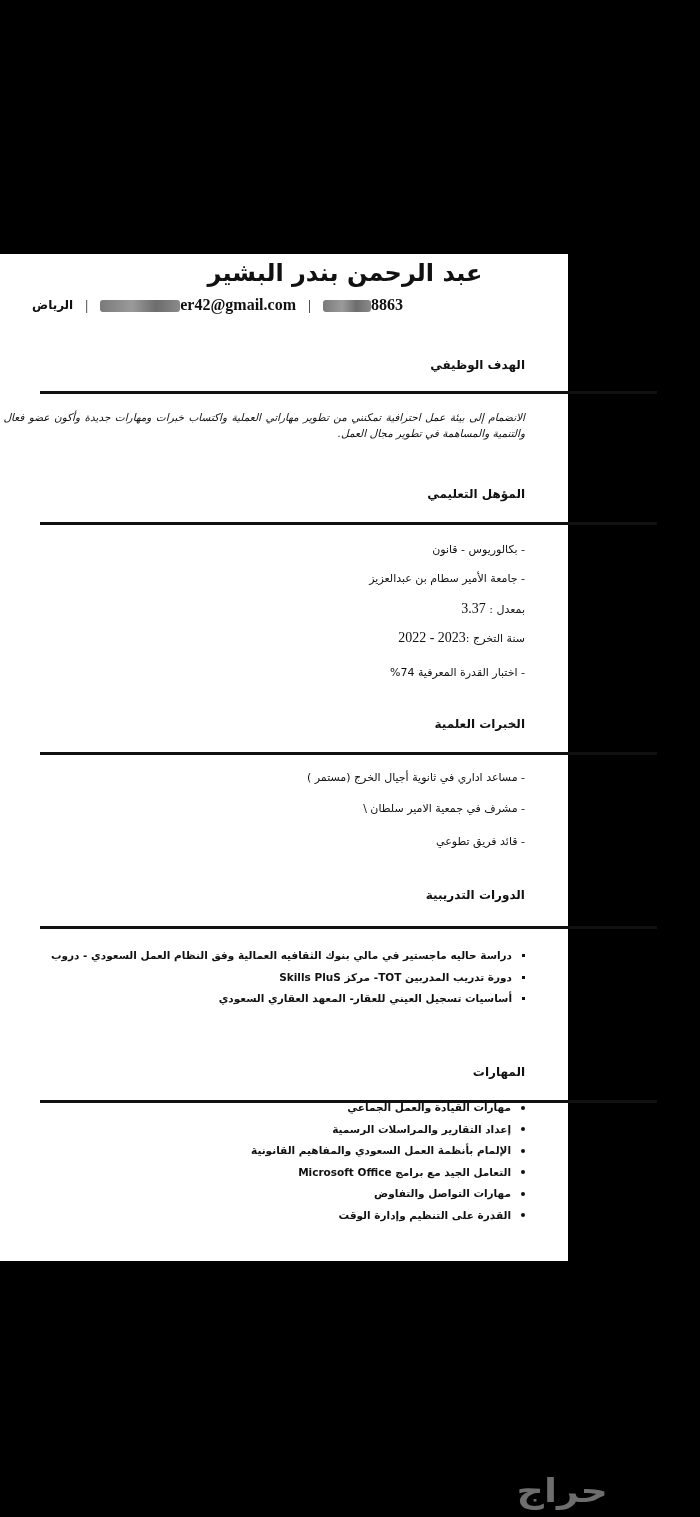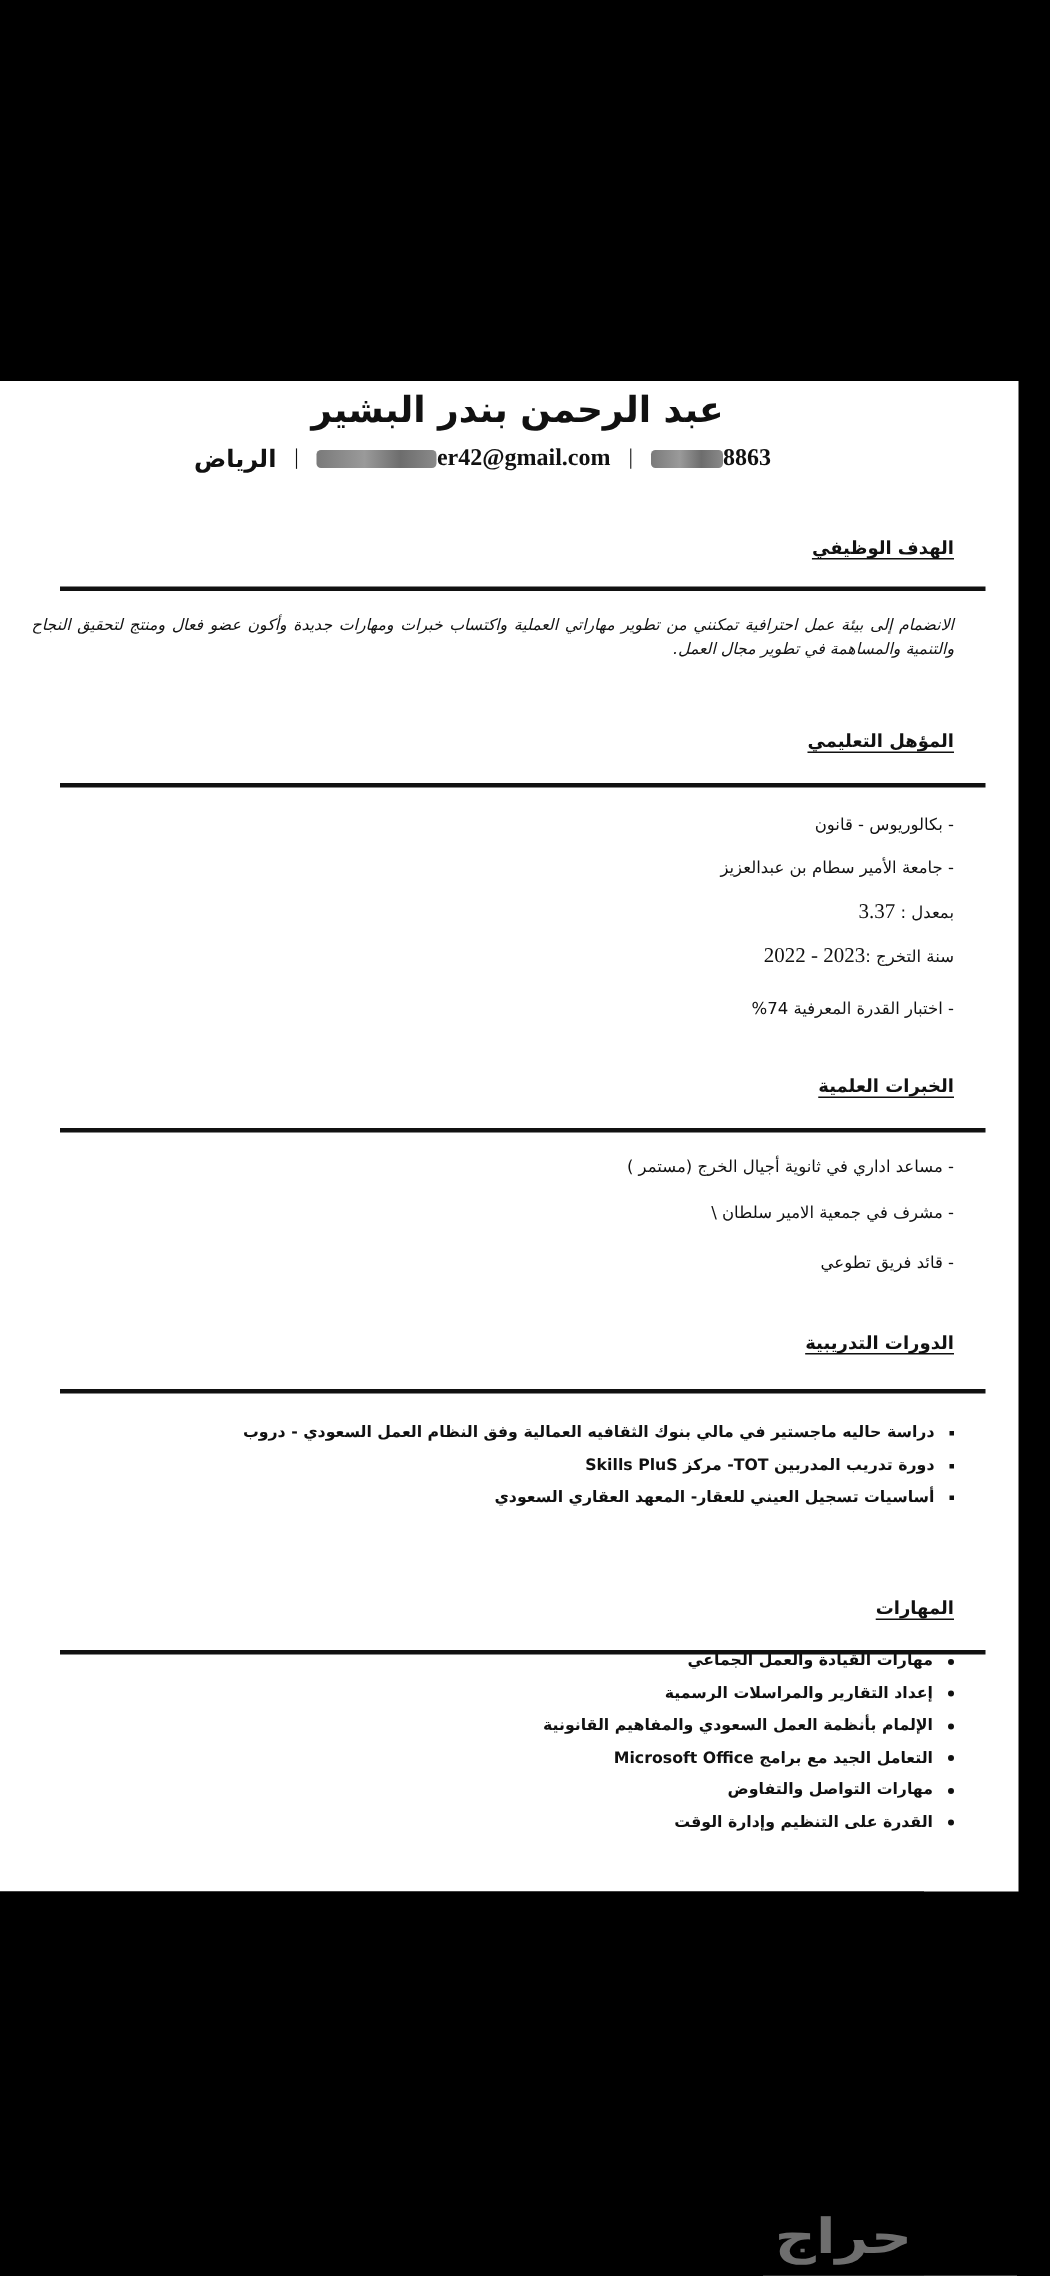--- a/index.html
+++ b/index.html
@@ -14,21 +14,21 @@
       overflow: hidden;
       font-family: "Liberation Serif", "DejaVu Serif", serif;
     }
     .top-black {
       position: absolute; left: 0; top: 0; width: 700px; height: 254px; background: #000;
     }
     .page {
       position: absolute;
       left: 0;
       top: 254px;
-      width: 679px;
+      width: 568px;
       height: 1007px;
       background: #fff;
       color: #111;
       direction: rtl;
     }
     .bottom-black {
       position: absolute; left: 0; top: 1261px; width: 616px; height: 256px; background: #000;
     }
     .watermark {
       position: absolute;
@@ -63,40 +63,39 @@
       align-items: center;
       gap: 12px;
       font-family: "Liberation Serif", serif;
       font-weight: bold;
       font-size: 16px;
       direction: rtl;
       white-space: nowrap;
     }
     .contact .city {
       font-family: "DejaVu Sans", sans-serif;
-      font-size: 16px;
+      font-size: 12px;
       font-weight: bold;
     }
     .contact .sep { font-weight: normal; font-size: 15px; }
     .contact .email, .contact .phone { direction: ltr; unicode-bidi: embed; }
     .redact {
       display: inline-block;
       background: linear-gradient(90deg, #7a7a7a, #9a9a9a 40%, #6d6d6d 70%, #8a8a8a);
       border-radius: 3px;
       height: 12px;
       vertical-align: middle;
     }
 
     .section-title {
       position: absolute;
       right: 43px;
       font-family: "DejaVu Sans", sans-serif;
       font-weight: bold;
       font-size: 12px;
-      text-decoration: underline;
       text-underline-offset: 3px;
       white-space: nowrap;
     }
     .rule {
       position: absolute;
       left: 40px;
       width: 617px;
       height: 3px;
       background: #111;
     }

